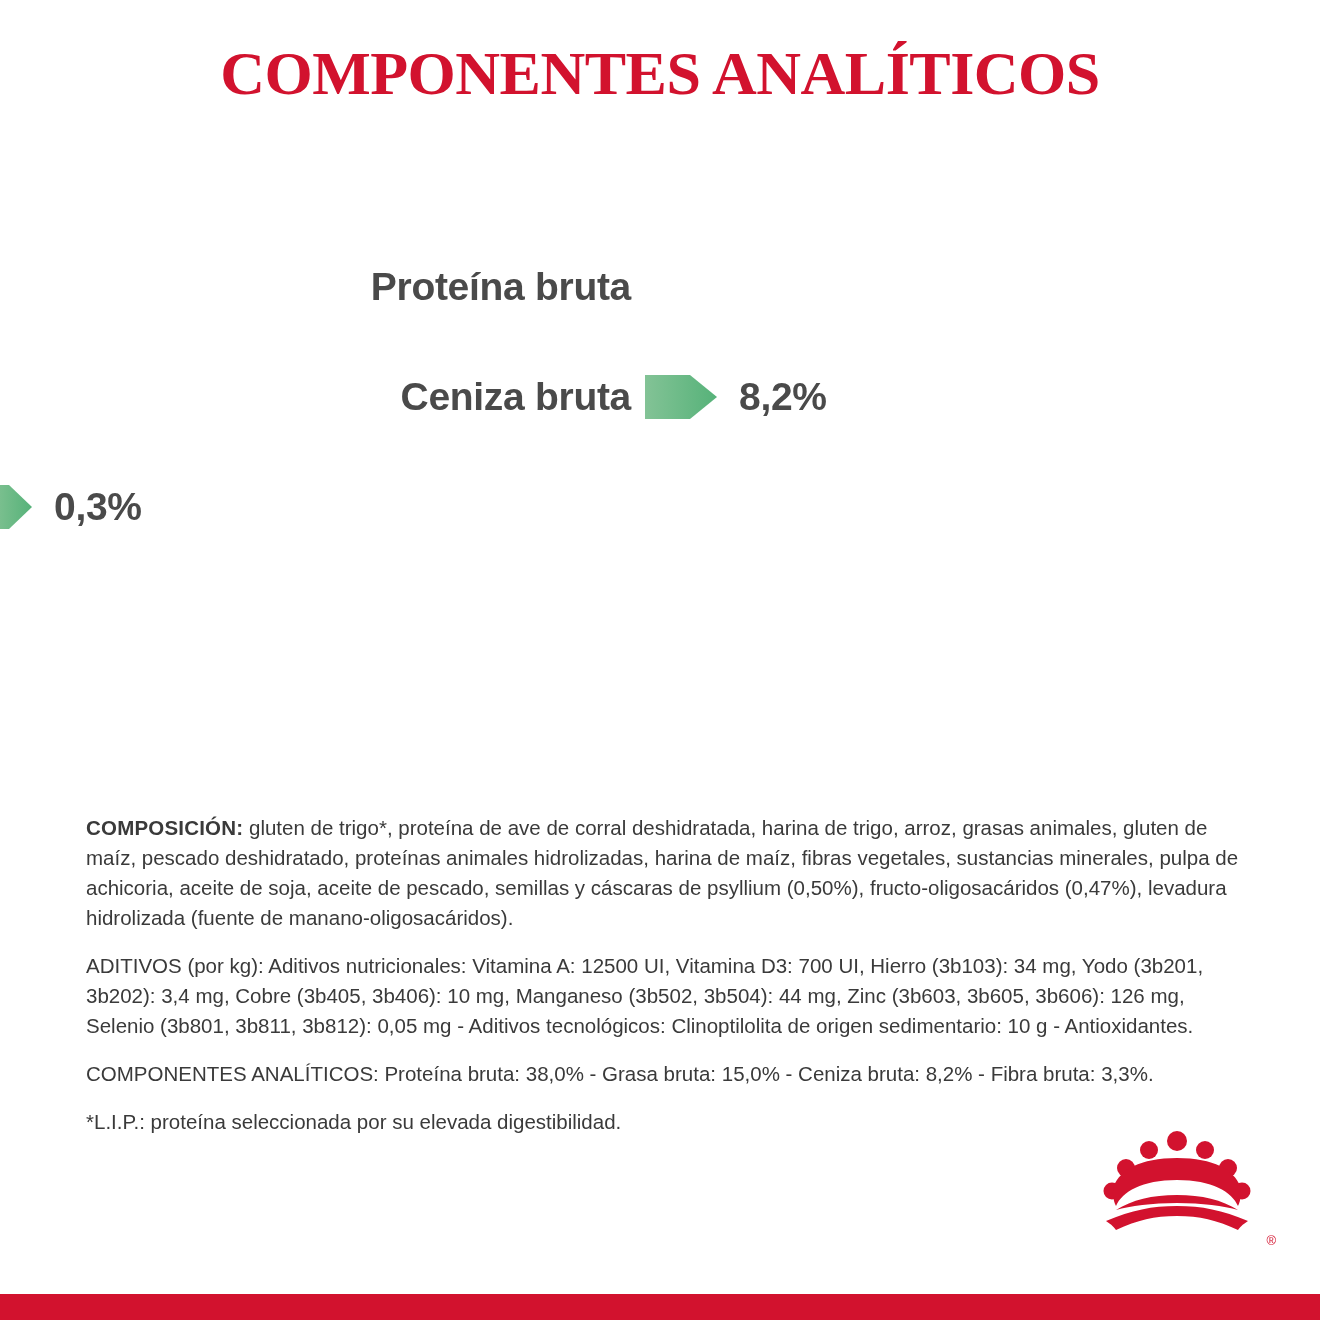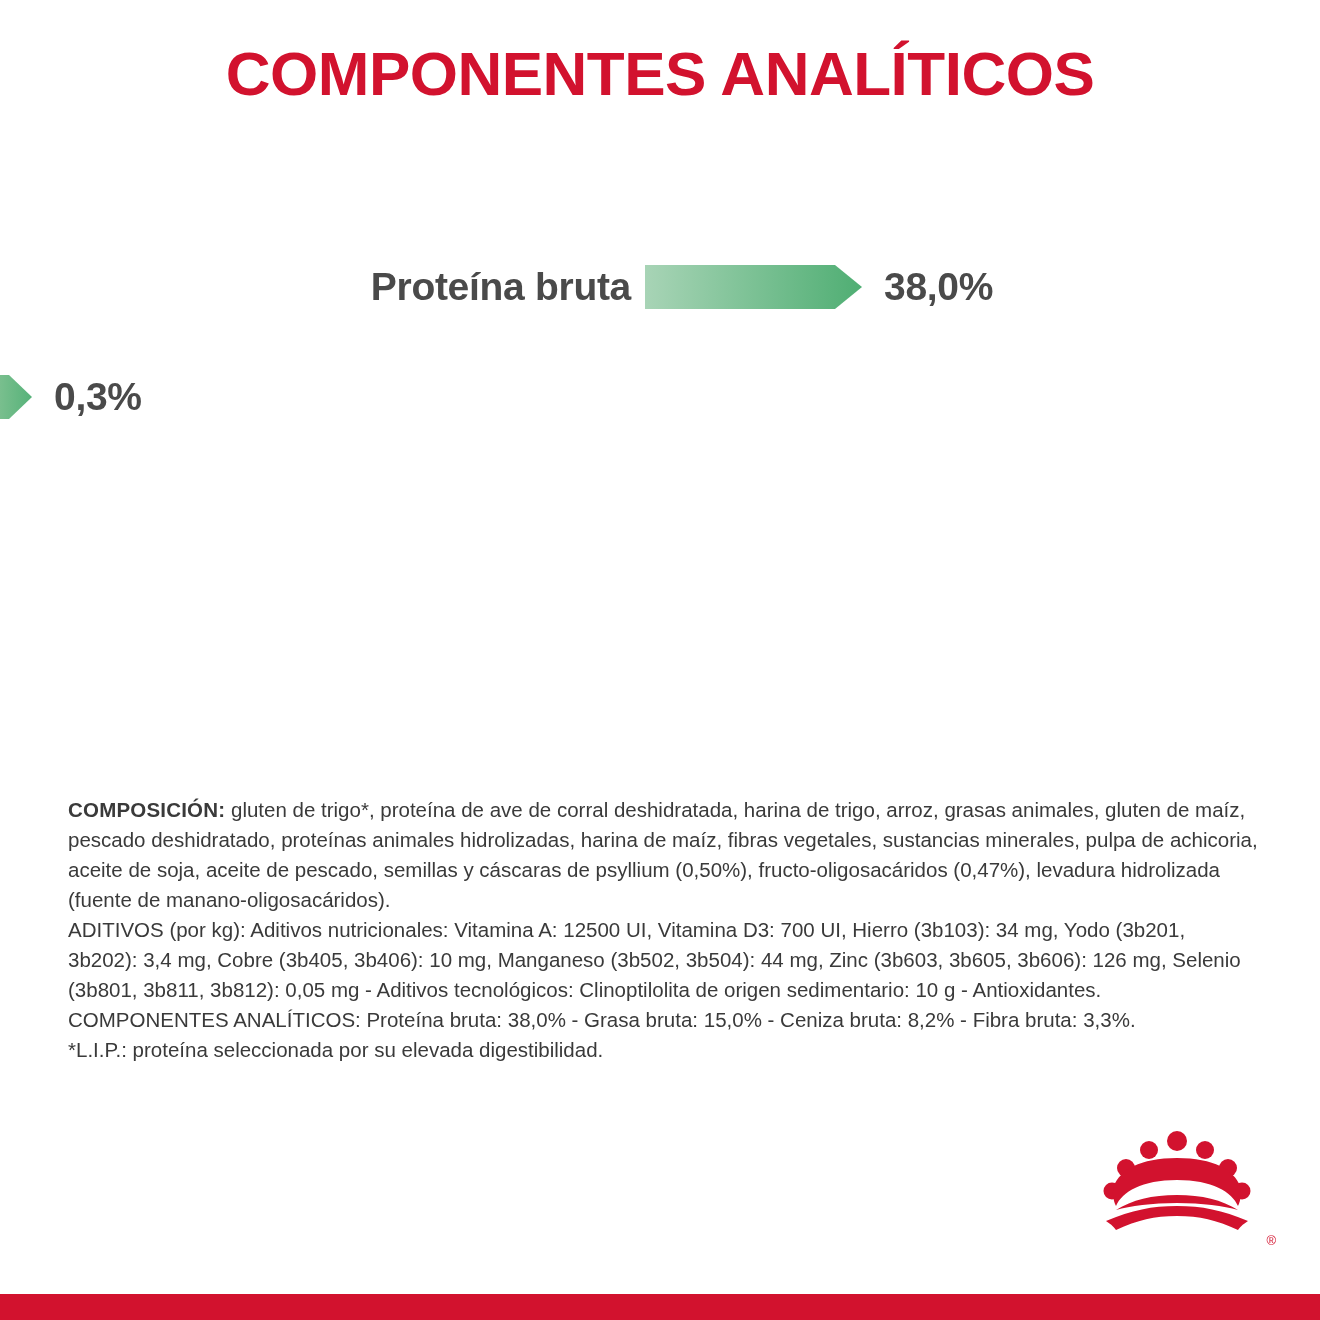--- a/index.html
+++ b/index.html
@@ -27,21 +27,21 @@
   .title {
     position: absolute;
     top: 38px;
     left: 0;
     width: 1320px;
     text-align: center;
     font-size: 62px;
     font-weight: bold;
     letter-spacing: -0.5px;
     color: #d2122e;
-    font-family: Liberation Sans, sans-serif;
+    font-family: Liberation Serif, serif;
   }
 
   
   .nutrients {
     position: absolute;
     top: 232px;
     left: 0;
     width: 1320px;
   }
   .nutrient-row {
@@ -89,21 +89,21 @@
     width: 1190px;
     font-size: 20.5px;
     line-height: 30px;
     color: #3a3a3a;
   }
   .composition .lead {
     font-weight: bold;
     letter-spacing: 0.2px;
   }
   .composition p {
-    margin: 0;
+    margin: 18px;
   }
   .composition .para-gap {
     margin-top: 0px;
   }
   .footnote {
     margin-top: 30px;
   }
 
   
   .logo {
@@ -136,37 +136,40 @@
 <body>
 
 <div class="page">
 
   <div class="title">COMPONENTES ANALÍTICOS</div>
 
   <div class="nutrients">
 
     <div class="nutrient-row">
       <div class="nutrient-label">Proteína bruta</div>
+    </div>
+
+
+    <div class="nutrient-row">
+      <div class="nutrient-label">Ceniza bruta</div>
       <div class="bar-wrap">
         <div class="bar">
-          <svg width="217" height="44" viewBox="0 0 217 44" xmlns="http://www.w3.org/2000/svg">
+          <svg width="72" height="44" viewBox="0 0 72 44" xmlns="http://www.w3.org/2000/svg">
             <defs>
-              <linearGradient id="g1" x1="0" y1="0" x2="1" y2="0">
-                <stop offset="0%" stop-color="#a8d4b6"></stop>
-                <stop offset="100%" stop-color="#4fae73"></stop>
+              <linearGradient id="g3" x1="0" y1="0" x2="1" y2="0">
+                <stop offset="0%" stop-color="#83c396"></stop>
+                <stop offset="100%" stop-color="#56b279"></stop>
               </linearGradient>
             </defs>
-            <path d="M0,0 H190 L217,22 L190,44 H0 Z" fill="url(#g1)"></path>
+            <path d="M0,0 H45 L72,22 L45,44 H0 Z" fill="url(#g3)"></path>
           </svg>
         </div>
-        <div class="nutrient-value">38,0%</div>
+        <div class="nutrient-value">8,2%</div>
       </div>
     </div>
-
-
 
     <div class="nutrient-row">
       <div class="bar-wrap">
         <div class="bar">
           <svg width="32" height="44" viewBox="0 0 32 44" xmlns="http://www.w3.org/2000/svg">
             <defs>
               <linearGradient id="g4" x1="0" y1="0" x2="1" y2="0">
                 <stop offset="0%" stop-color="#79bf8e"></stop>
                 <stop offset="100%" stop-color="#56b279"></stop>
               </linearGradient>

